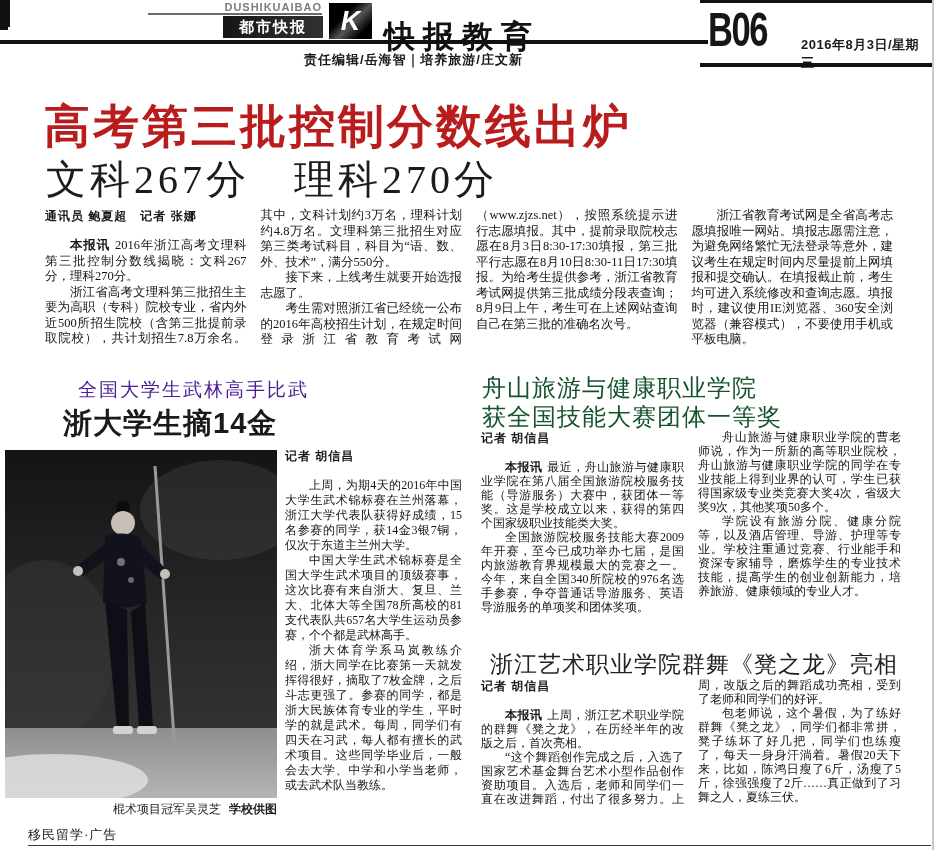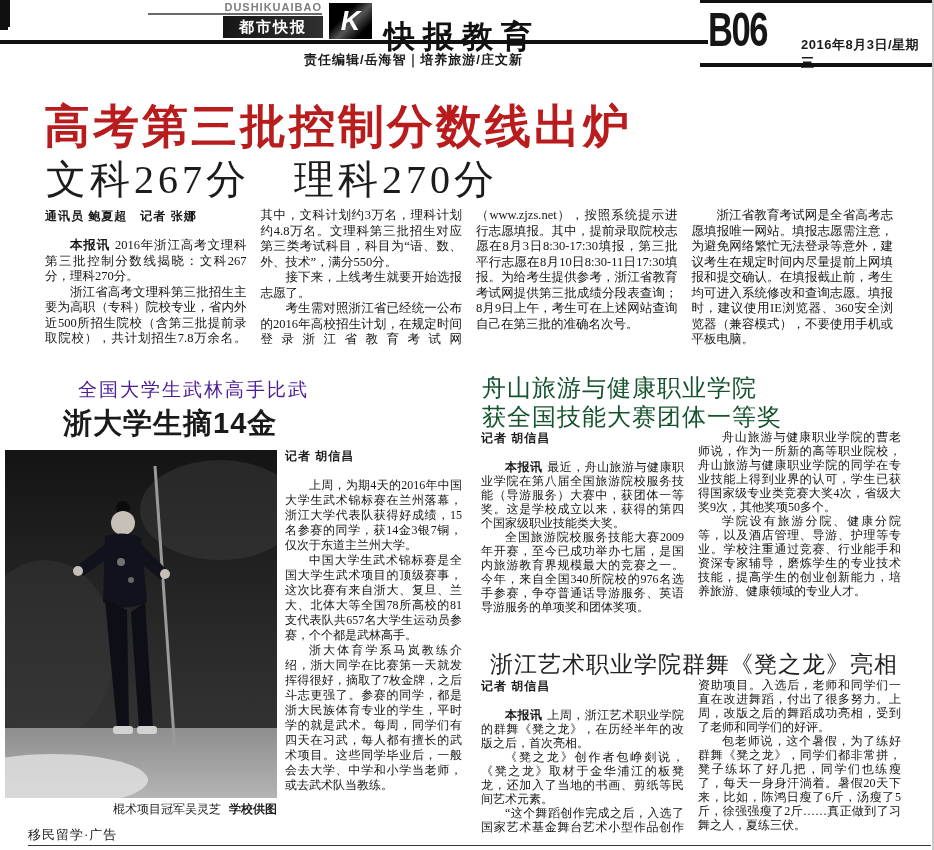--- a/index.html
+++ b/index.html
@@ -179,21 +179,20 @@
       <p class="para">舟山旅游与健康职业学院的曹老师说，作为一所新的高等职业院校，舟山旅游与健康职业学院的同学在专业技能上得到业界的认可，学生已获得国家级专业类竞赛大奖4次，省级大奖9次，其他奖项50多个。</p>
       <p class="para">学院设有旅游分院、健康分院等，以及酒店管理、导游、护理等专业。学校注重通过竞赛、行业能手和资深专家辅导，磨炼学生的专业技术技能，提高学生的创业创新能力，培养旅游、健康领域的专业人才。</p>
     </div>
   </section>
 
   <section>
     <div class="a4-h">浙江艺术职业学院群舞《凳之龙》亮相</div>
     <div class="a4-cols">
       <div class="byline">记者 胡信昌</div>
       <p class="para"><b class="lead-tag">本报讯</b><span>上周，浙江艺术职业学院的群舞《凳之龙》，在历经半年的改版之后，首次亮相。</span></p>
-      <p class="para">《凳之龙》创作者包峥剡说，《凳之龙》取材于金华浦江的板凳龙，还加入了当地的书画、剪纸等民间艺术元素。</p>
       <p class="para">“这个舞蹈创作完成之后，入选了国家艺术基金舞台艺术小型作品创作资助项目。入选后，老师和同学们一直在改进舞蹈，付出了很多努力。上周，改版之后的舞蹈成功亮相，受到了老师和同学们的好评。</p>
       <p class="para">包老师说，这个暑假，为了练好群舞《凳之龙》，同学们都非常拼，凳子练坏了好几把，同学们也练瘦了，每天一身身汗淌着。暑假20天下来，比如，陈鸿日瘦了6斤，汤瘦了5斤，徐强强瘦了2斤……真正做到了习舞之人，夏练三伏。</p>
     </div>
   </section>
 
   <footer>
     <div class="footer-label">移民留学·广告</div>
     <div class="footer-rule"></div>
   </footer>
 

